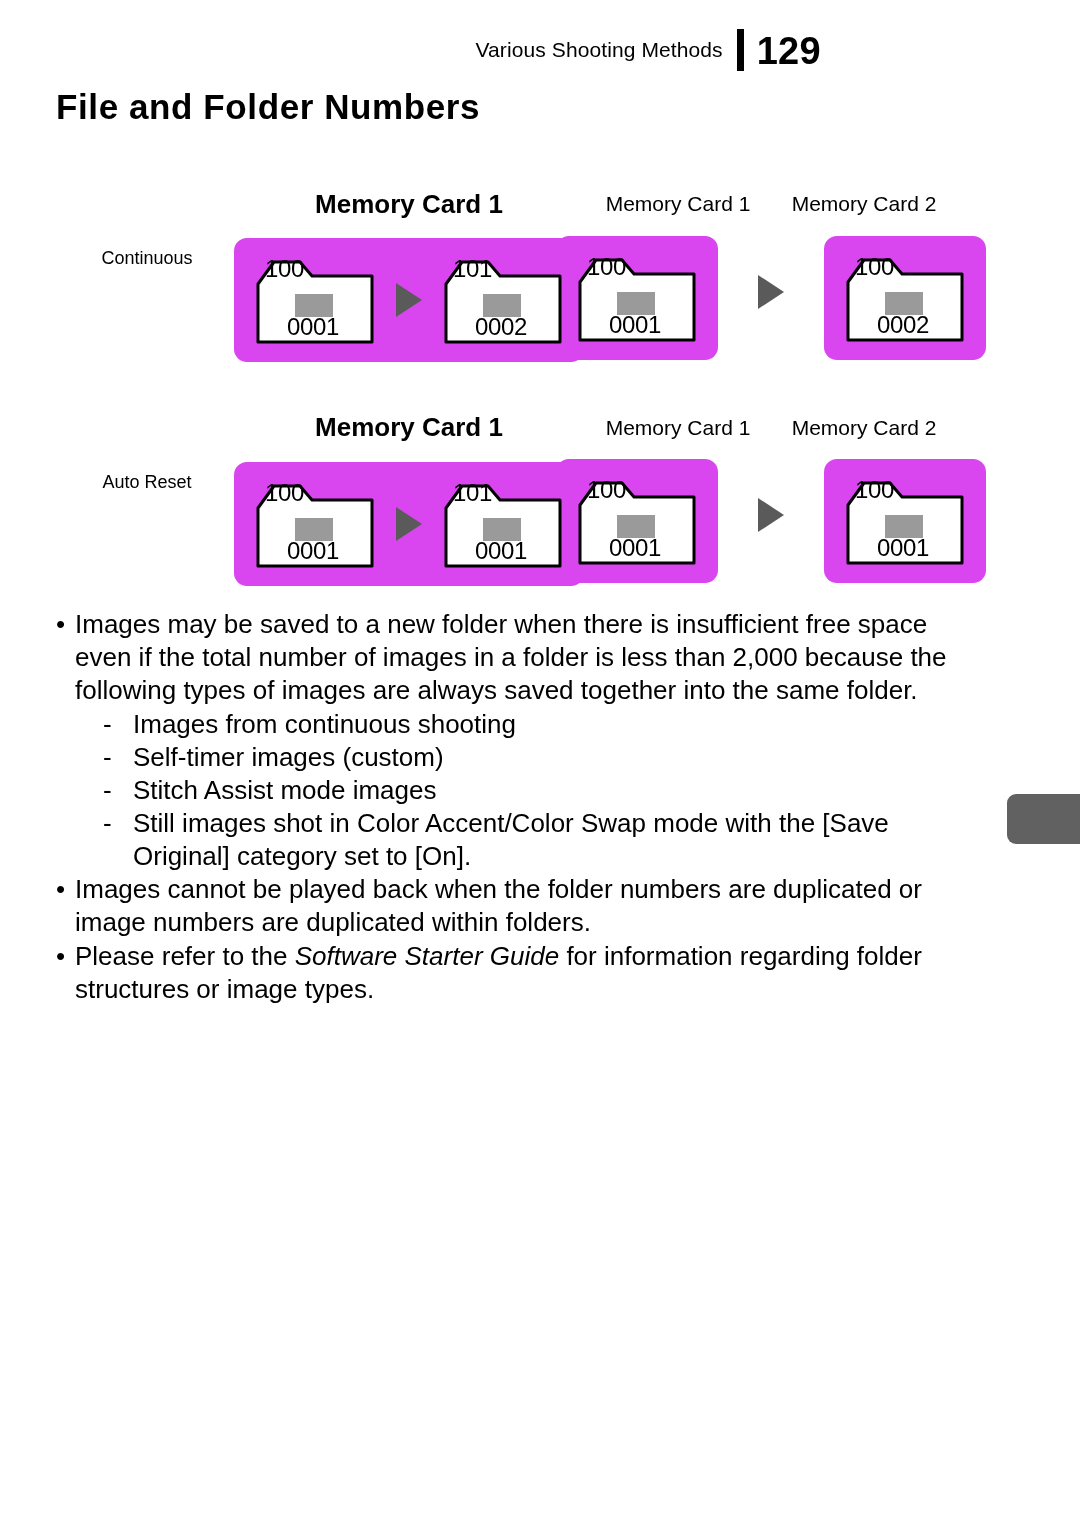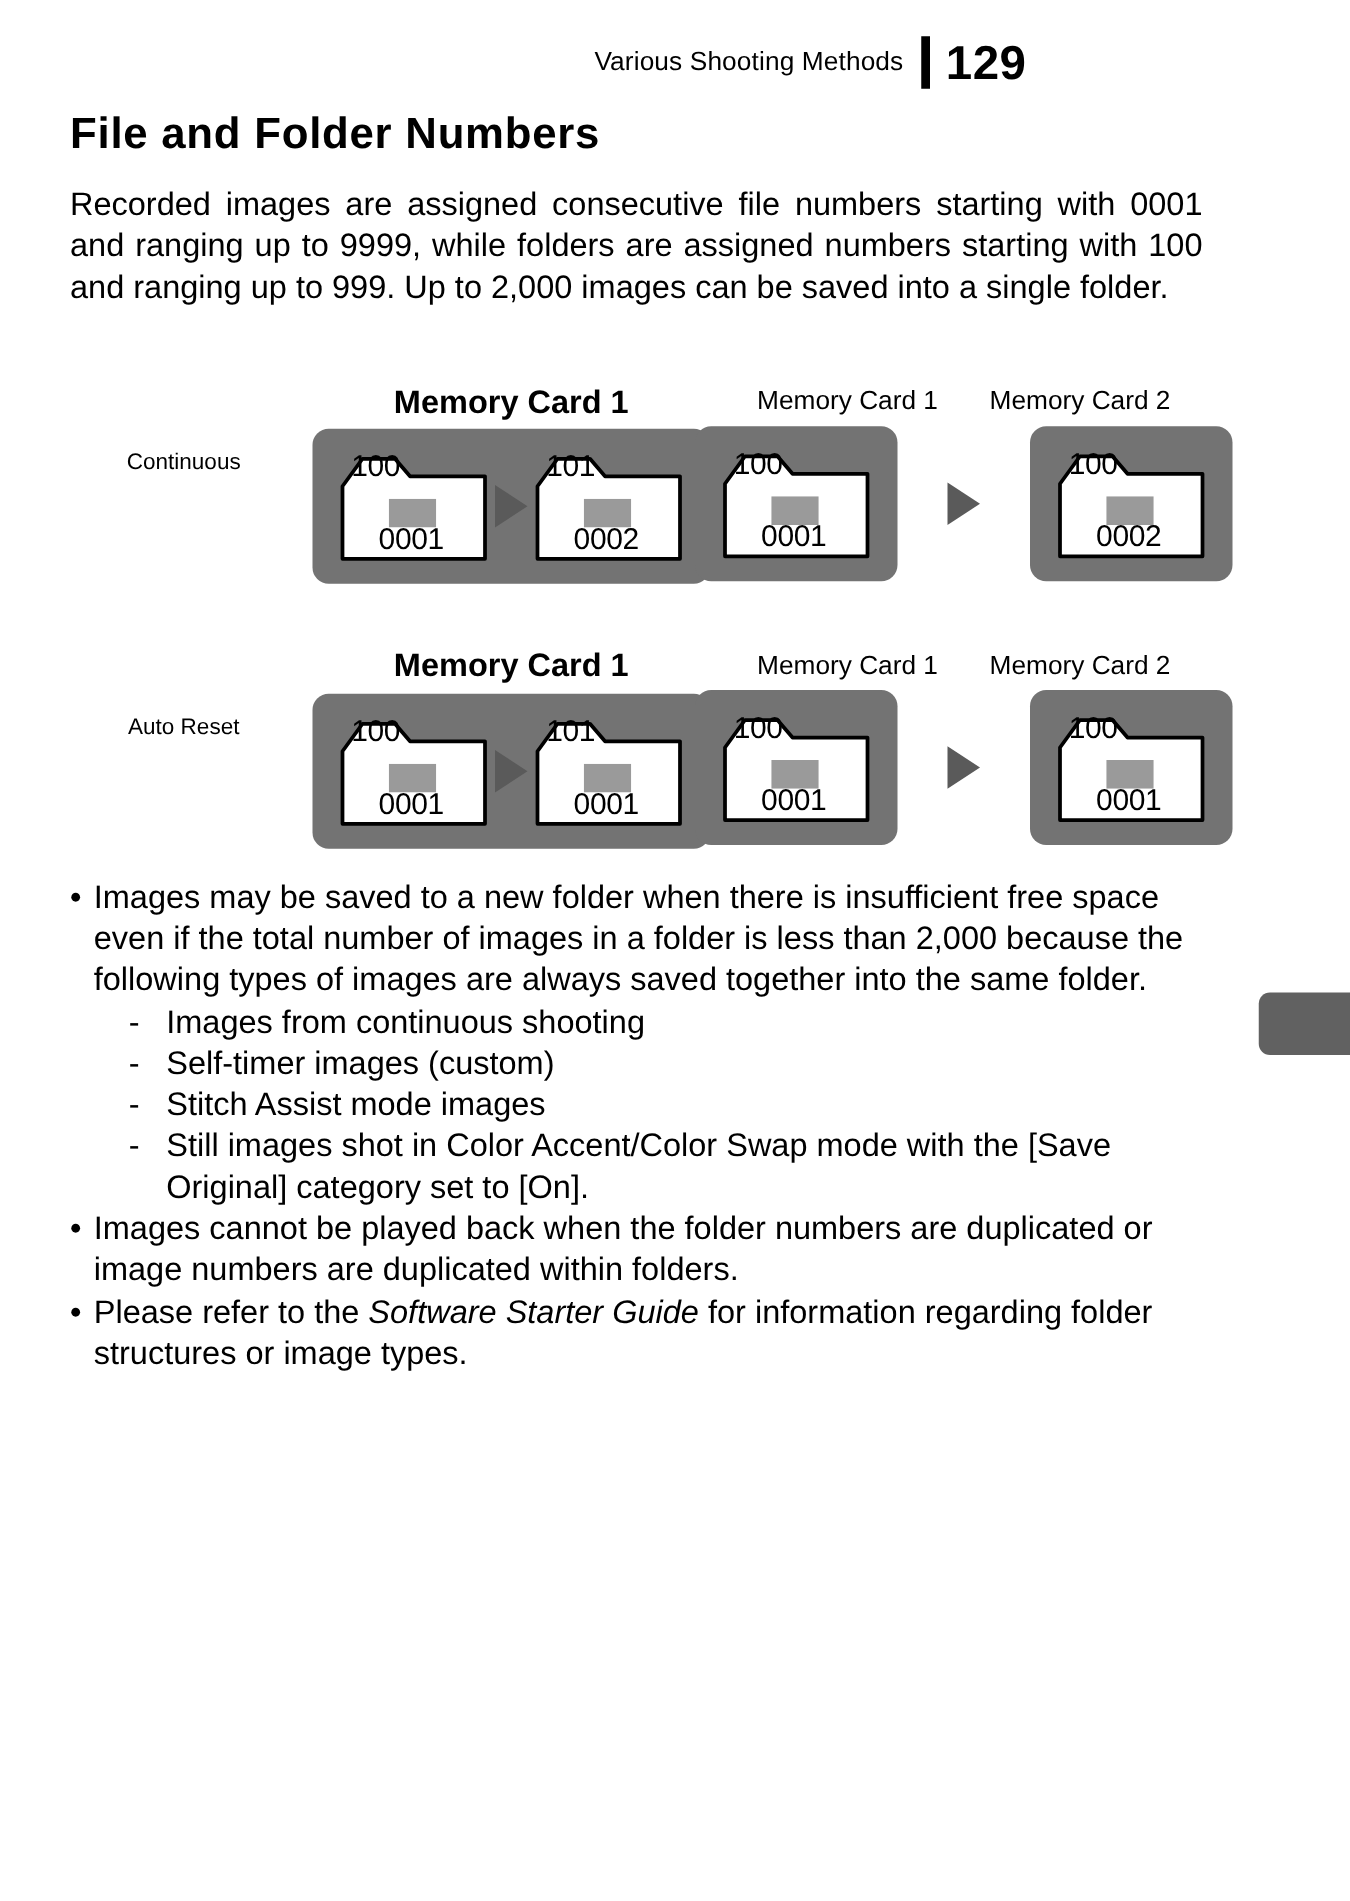--- a/index.html
+++ b/index.html
@@ -144,28 +144,29 @@
   .cell-inner {
     display: flex;
     flex-direction: column;
     align-items: center;
     justify-content: center;
     padding: 6px 0 8px 0;
   }
 
   
   .panel {
-    background: #737373;
+    background: #d946ef;
     border-radius: 13px;
     display: flex;
     align-items: center;
     justify-content: center;
-    gap: 4px;
+    gap: 20px;
     padding: 16px 20px;
     box-sizing: border-box;
+    margin-top: 12px;
   }
   .panel-gap {
     display: flex;
     align-items: center;
     justify-content: center;
     gap: 26px;
   }
 
   
   .folder {
@@ -244,21 +245,20 @@
   <span class="header-rule"></span>
   <span class="header-pageno">129</span>
 </div>
 
 <div class="thumb-tab"></div>
 
 <div class="content">
 
   <h1 class="title">File and Folder Numbers</h1>
 
-  <p class="intro">Recorded images are assigned consecutive file numbers starting with 0001 and ranging up to 9999, while folders are assigned numbers starting with 100 and ranging up to 999. Up to 2,000 images can be saved into a single folder.</p>
 
   <table class="fftable">
     <colgroup>
       <col class="col-label">
         <col class="col-new">
         <col class="col-swap">
     </colgroup>
     <tbody>
 
 

